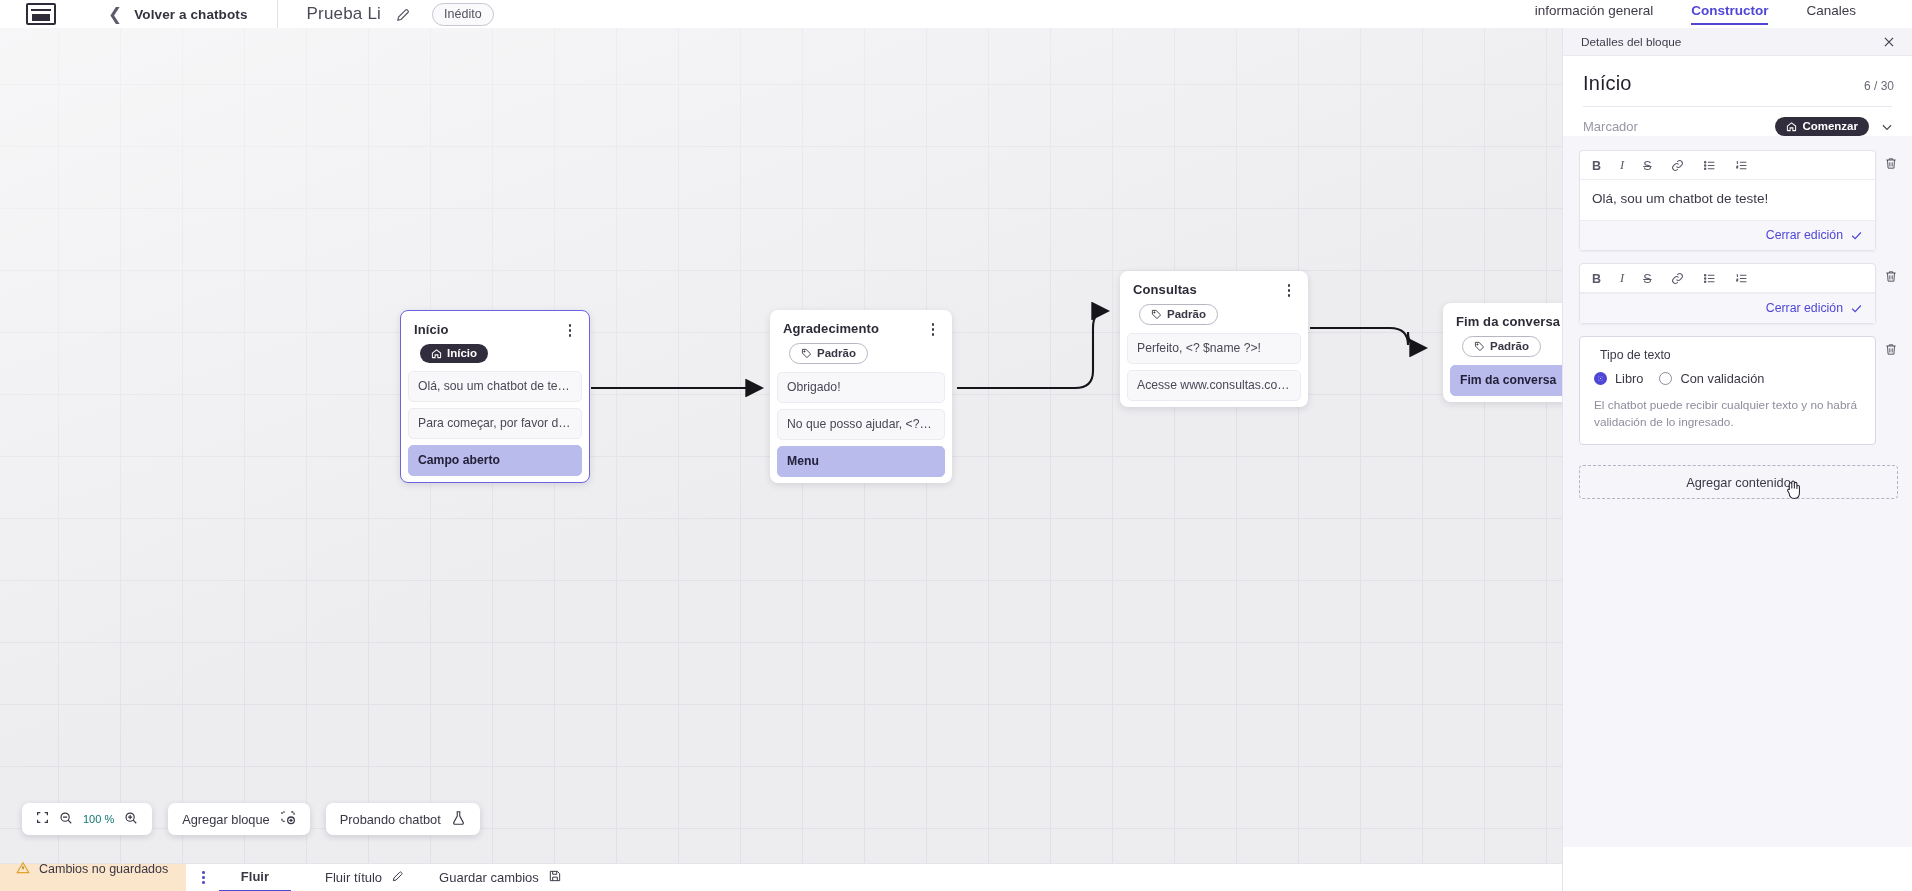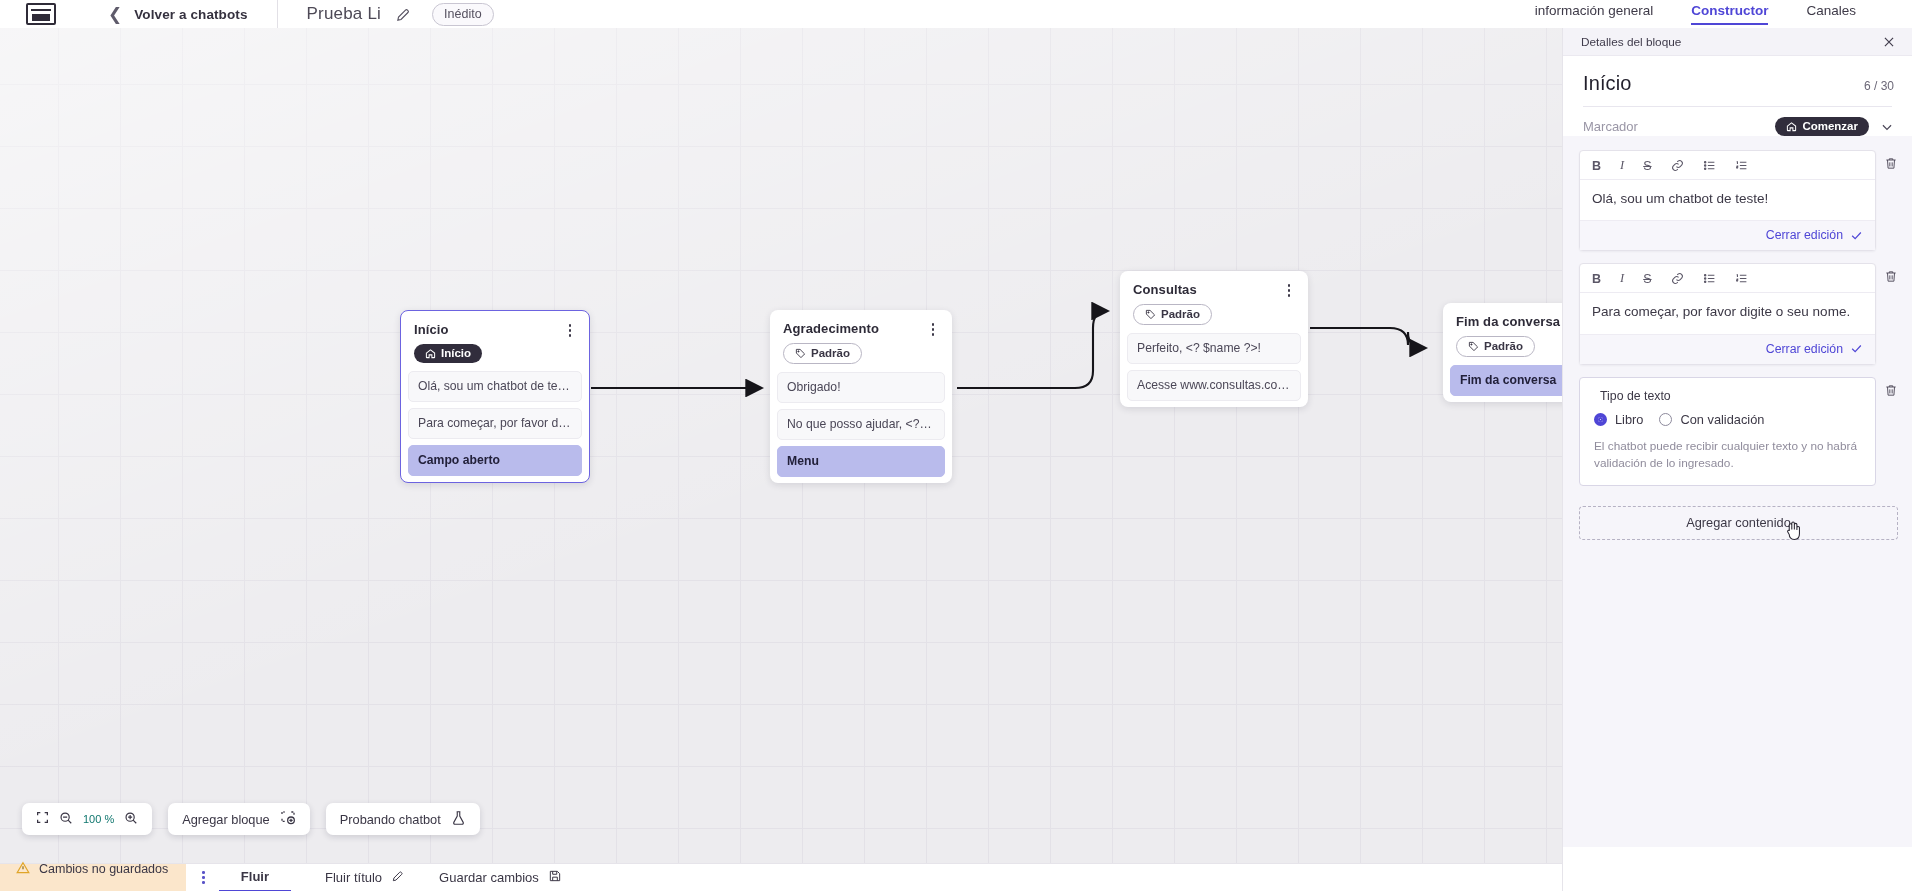--- a/index.html
+++ b/index.html
@@ -78,21 +78,21 @@
     position: absolute; background: #ffffff; border-radius: 8px;
     box-shadow: 0 2px 7px rgba(40,35,60,.13); padding: 0 0 6px 0;
   }
   .node.selected { border: 1.6px solid #6c63e0; }
   .node-head { padding: 11px 12px 0 13px; display: flex; align-items: flex-start; }
   .node-title { font-size: 13px; font-weight: bold; color: #2e2b38; flex: 1;
                 letter-spacing: .1px; }
   .kebab { width: 14px; display: flex; flex-direction: column; align-items: center;
            gap: 2.5px; padding-top: 2px; cursor: pointer; }
   .kebab i { width: 2.6px; height: 2.6px; border-radius: 50%; background: #3b3747; display: block; }
-  .tagwrap { padding: 7px 13px 8px; }
+  .tagwrap { padding: 7px 19px 8px; }
   .tag {
     display: inline-flex; align-items: center; gap: 5px;
     border-radius: 12px; font-size: 11.5px; padding: 3px 11px 4px;
   }
   .tag.dark { background: #312d3c; color: #fff; font-weight: bold; }
   .tag.light { background: #ffffff; color: #3a3645; border: 1px solid #b9b6c4; font-weight: bold; }
   .node-rows { padding: 0 7px; display: flex; flex-direction: column; gap: 6px; }
   .row {
     background: #f8f8fa; border: 1px solid #ecebf0; border-radius: 5px;
     font-size: 12.2px; color: #4b4757; padding: 7px 9px 8px;
@@ -518,21 +518,20 @@
                 <circle cx="4" cy="12" r="1.3" fill="currentColor"></circle>
                   <circle cx="4" cy="18" r="1.3" fill="currentColor"></circle>
               </svg>
             </span>
             <span class="tbtn">
               <svg width="13" height="13" viewBox="0 0 24 24" fill="none" stroke="currentColor" stroke-width="2">
                 <path d="M9 6h12M9 12h12M9 18h12M3 5h1.5v4M3 17h2M3 13h2v2H3v2"></path>
               </svg>
             </span>
           </div>
-          <div class="card-text">Para começar, por favor digite o seu nome.</div>
           <div class="card-foot">
             <span class="close-edit">Cerrar edición</span>
             <span class="check">
               <svg width="13" height="13" viewBox="0 0 24 24" fill="none" stroke="currentColor" stroke-width="2.2">
                 <path d="M4 12.5l5.5 5.5L20 6.5"></path>
               </svg>
             </span>
           </div>
         </div>
         <span class="trash">

